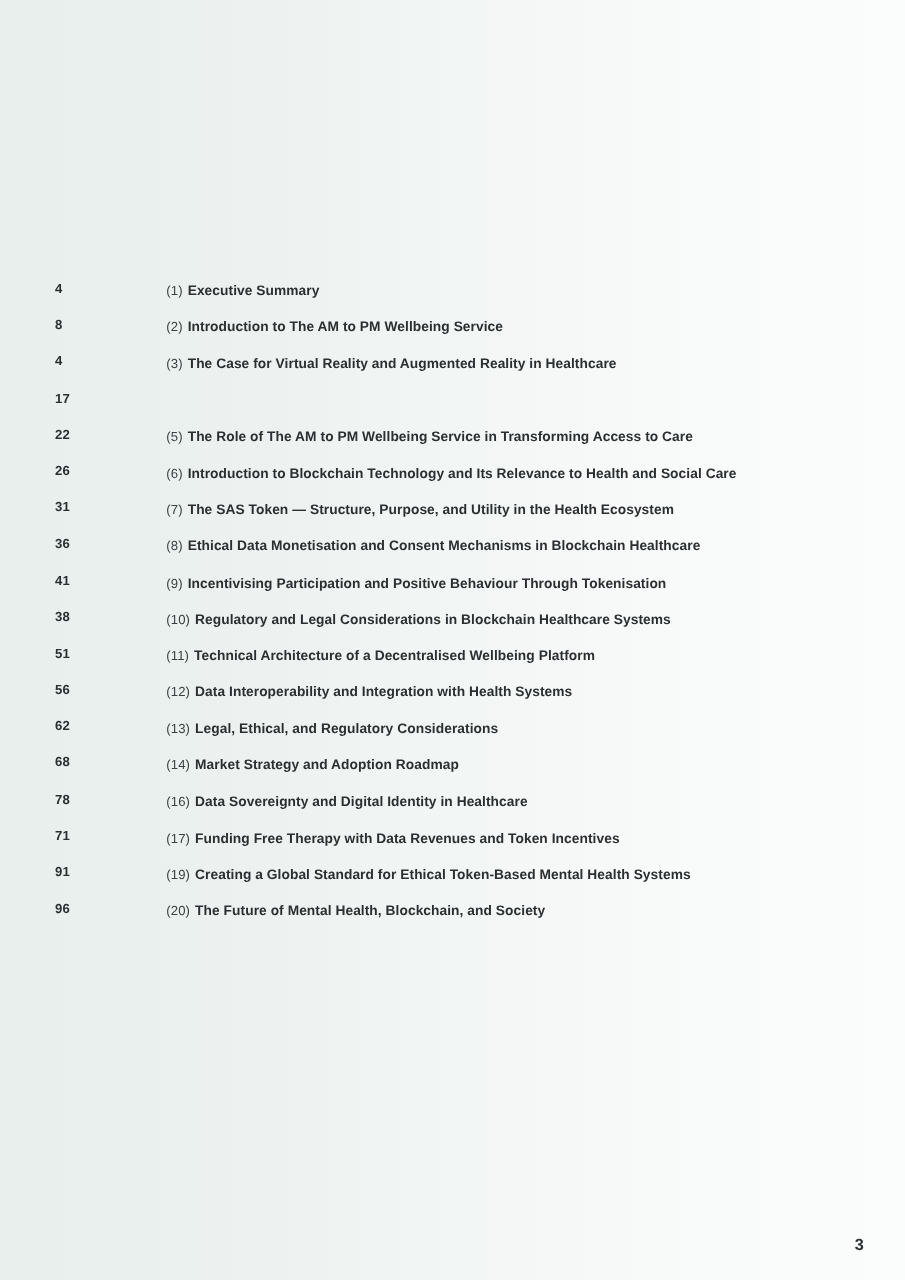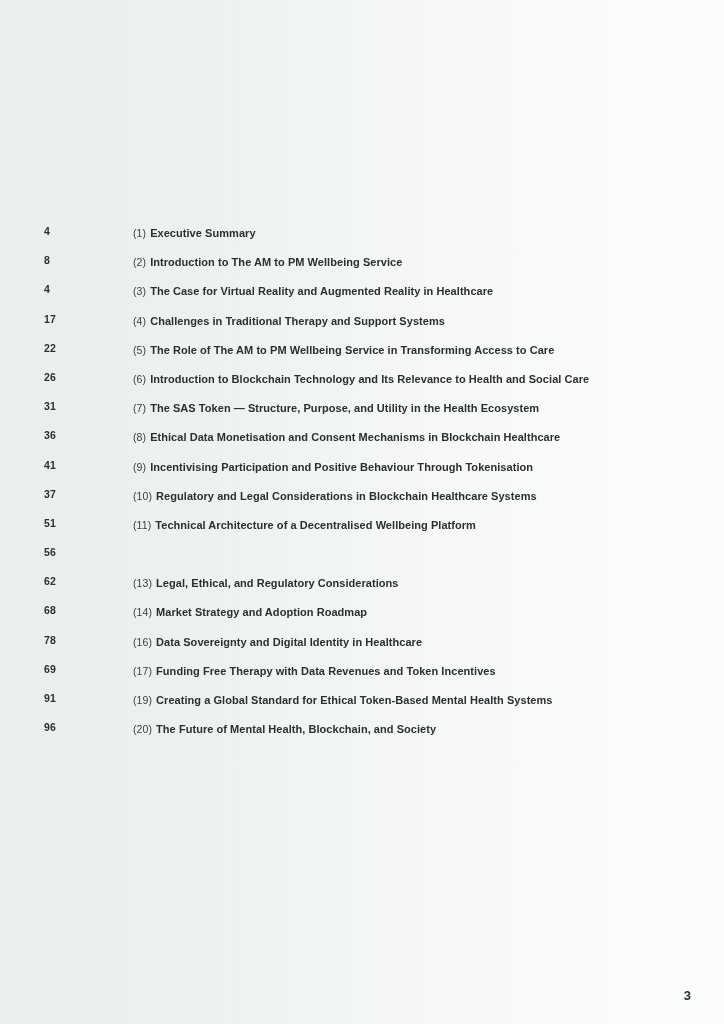--- a/index.html
+++ b/index.html
@@ -109,21 +109,20 @@
       <div class="toc-row">
         <span class="toc-page">8</span>
         <span class="toc-entry"><span class="toc-marker">(2)</span><span class="toc-title">Introduction to The AM to PM Wellbeing Service</span></span>
       </div>
       <div class="toc-row">
         <span class="toc-page">4</span>
         <span class="toc-entry"><span class="toc-marker">(3)</span><span class="toc-title">The Case for Virtual Reality and Augmented Reality in Healthcare</span></span>
       </div>
       <div class="toc-row">
         <span class="toc-page">17</span>
-        <span class="toc-entry"><span class="toc-marker">(4)</span><span class="toc-title">Challenges in Traditional Therapy and Support Systems</span></span>
       </div>
       <div class="toc-row">
         <span class="toc-page">22</span>
         <span class="toc-entry"><span class="toc-marker">(5)</span><span class="toc-title">The Role of The AM to PM Wellbeing Service in Transforming Access to Care</span></span>
       </div>
       <div class="toc-row">
         <span class="toc-page">26</span>
         <span class="toc-entry"><span class="toc-marker">(6)</span><span class="toc-title">Introduction to Blockchain Technology and Its Relevance to Health and Social Care</span></span>
       </div>
       <div class="toc-row">
@@ -132,44 +131,45 @@
       </div>
       <div class="toc-row">
         <span class="toc-page">36</span>
         <span class="toc-entry"><span class="toc-marker">(8)</span><span class="toc-title">Ethical Data Monetisation and Consent Mechanisms in Blockchain Healthcare</span></span>
       </div>
       <div class="toc-row">
         <span class="toc-page">41</span>
         <span class="toc-entry"><span class="toc-marker">(9)</span><span class="toc-title">Incentivising Participation and Positive Behaviour Through Tokenisation</span></span>
       </div>
       <div class="toc-row">
-        <span class="toc-page">37</span>
+        <span class="toc-page">38</span>
         <span class="toc-entry"><span class="toc-marker">(10)</span><span class="toc-title">Regulatory and Legal Considerations in Blockchain Healthcare Systems</span></span>
       </div>
       <div class="toc-row">
         <span class="toc-page">51</span>
         <span class="toc-entry"><span class="toc-marker">(11)</span><span class="toc-title">Technical Architecture of a Decentralised Wellbeing Platform</span></span>
       </div>
       <div class="toc-row">
         <span class="toc-page">56</span>
+        <span class="toc-entry"><span class="toc-marker">(12)</span><span class="toc-title">Data Interoperability and Integration with Health Systems</span></span>
       </div>
       <div class="toc-row">
         <span class="toc-page">62</span>
         <span class="toc-entry"><span class="toc-marker">(13)</span><span class="toc-title">Legal, Ethical, and Regulatory Considerations</span></span>
       </div>
       <div class="toc-row">
         <span class="toc-page">68</span>
         <span class="toc-entry"><span class="toc-marker">(14)</span><span class="toc-title">Market Strategy and Adoption Roadmap</span></span>
       </div>
       <div class="toc-row">
         <span class="toc-page">78</span>
         <span class="toc-entry"><span class="toc-marker">(16)</span><span class="toc-title">Data Sovereignty and Digital Identity in Healthcare</span></span>
       </div>
       <div class="toc-row">
-        <span class="toc-page">69</span>
+        <span class="toc-page">71</span>
         <span class="toc-entry"><span class="toc-marker">(17)</span><span class="toc-title">Funding Free Therapy with Data Revenues and Token Incentives</span></span>
       </div>
       <div class="toc-row">
         <span class="toc-page">91</span>
         <span class="toc-entry"><span class="toc-marker">(19)</span><span class="toc-title">Creating a Global Standard for Ethical Token-Based Mental Health Systems</span></span>
       </div>
       <div class="toc-row">
         <span class="toc-page">96</span>
         <span class="toc-entry"><span class="toc-marker">(20)</span><span class="toc-title">The Future of Mental Health, Blockchain, and Society</span></span>
       </div>

